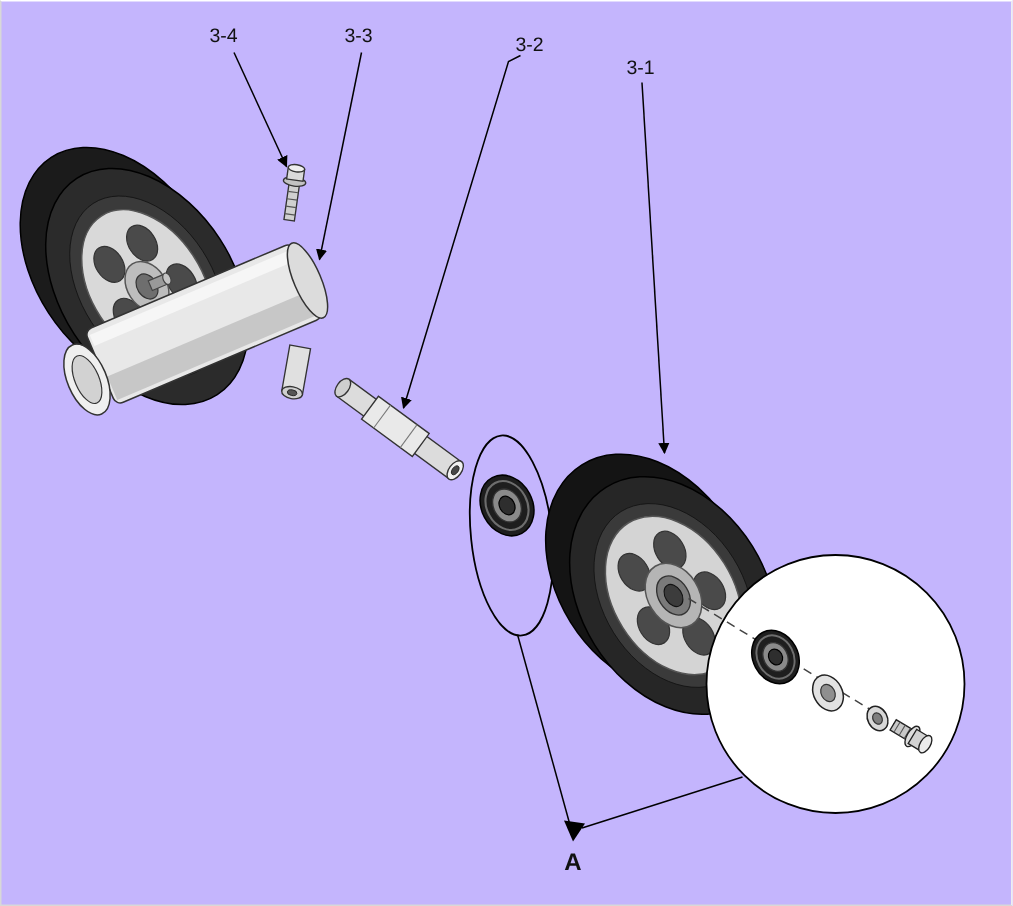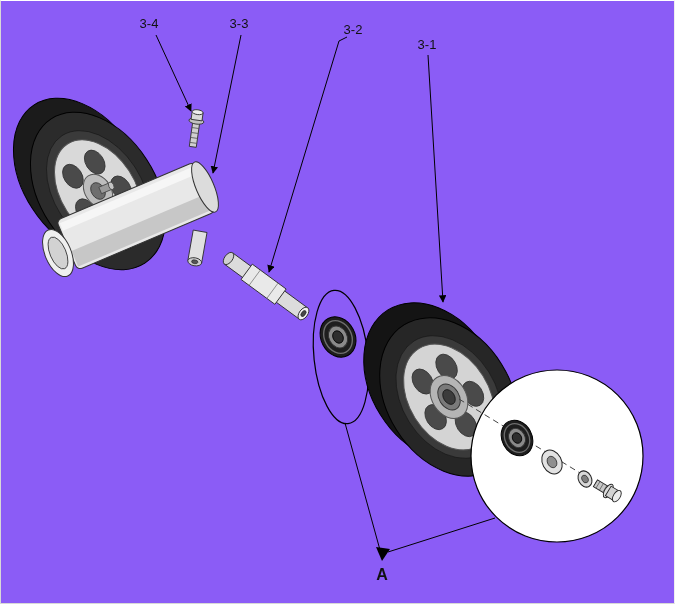--- a/index.html
+++ b/index.html
@@ -1,17 +1,17 @@
 <!DOCTYPE html>
 <html><head>
 <meta charset="utf-8">
 <style>
   html,body{margin:0;padding:0;background:#fff;}
   body{width:675px;height:604px;overflow:hidden;font-family:"Liberation Sans",sans-serif;}
-  .canvas{position:relative;width:673px;height:602px;border-left:1px solid #d8d8d8;border-bottom:1px solid #d8d8d8;border-right:1px solid #eee;border-top:1px solid #fff;background:#8b5cf6;}
+  .canvas{position:relative;width:673px;height:602px;border-left:1px solid #d8d8d8;border-bottom:1px solid #d8d8d8;border-right:1px solid #eee;border-top:1px solid #fff;background:#c4b5fd;}
   svg{display:block;}
   text.part-label{font-family:"Liberation Sans",sans-serif;font-size:13px;fill:#111;}
   text.detail-label{font-family:"Liberation Sans",sans-serif;font-size:16px;font-weight:600;fill:#111;}
 </style>
 </head>
 <body>
 
 <div class="canvas">
 <svg width="675" height="604" viewBox="0 0 675 604">
   <defs>

